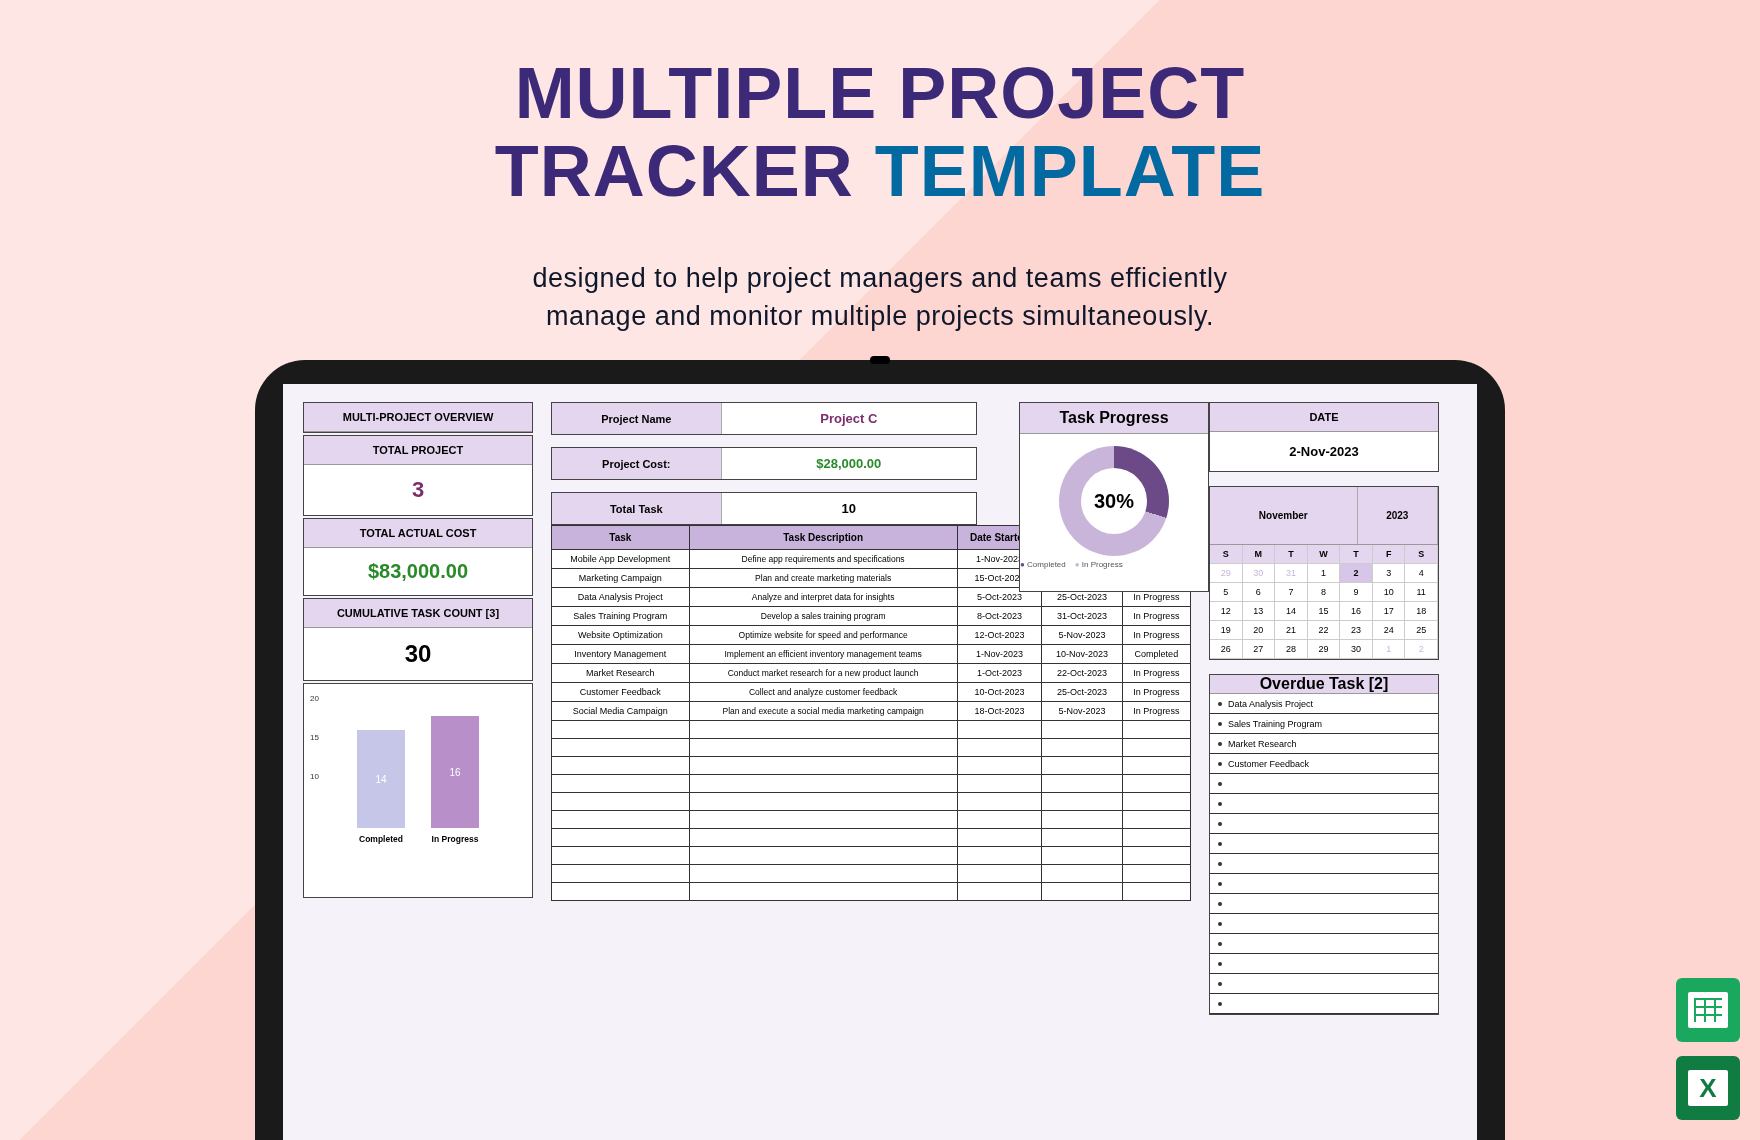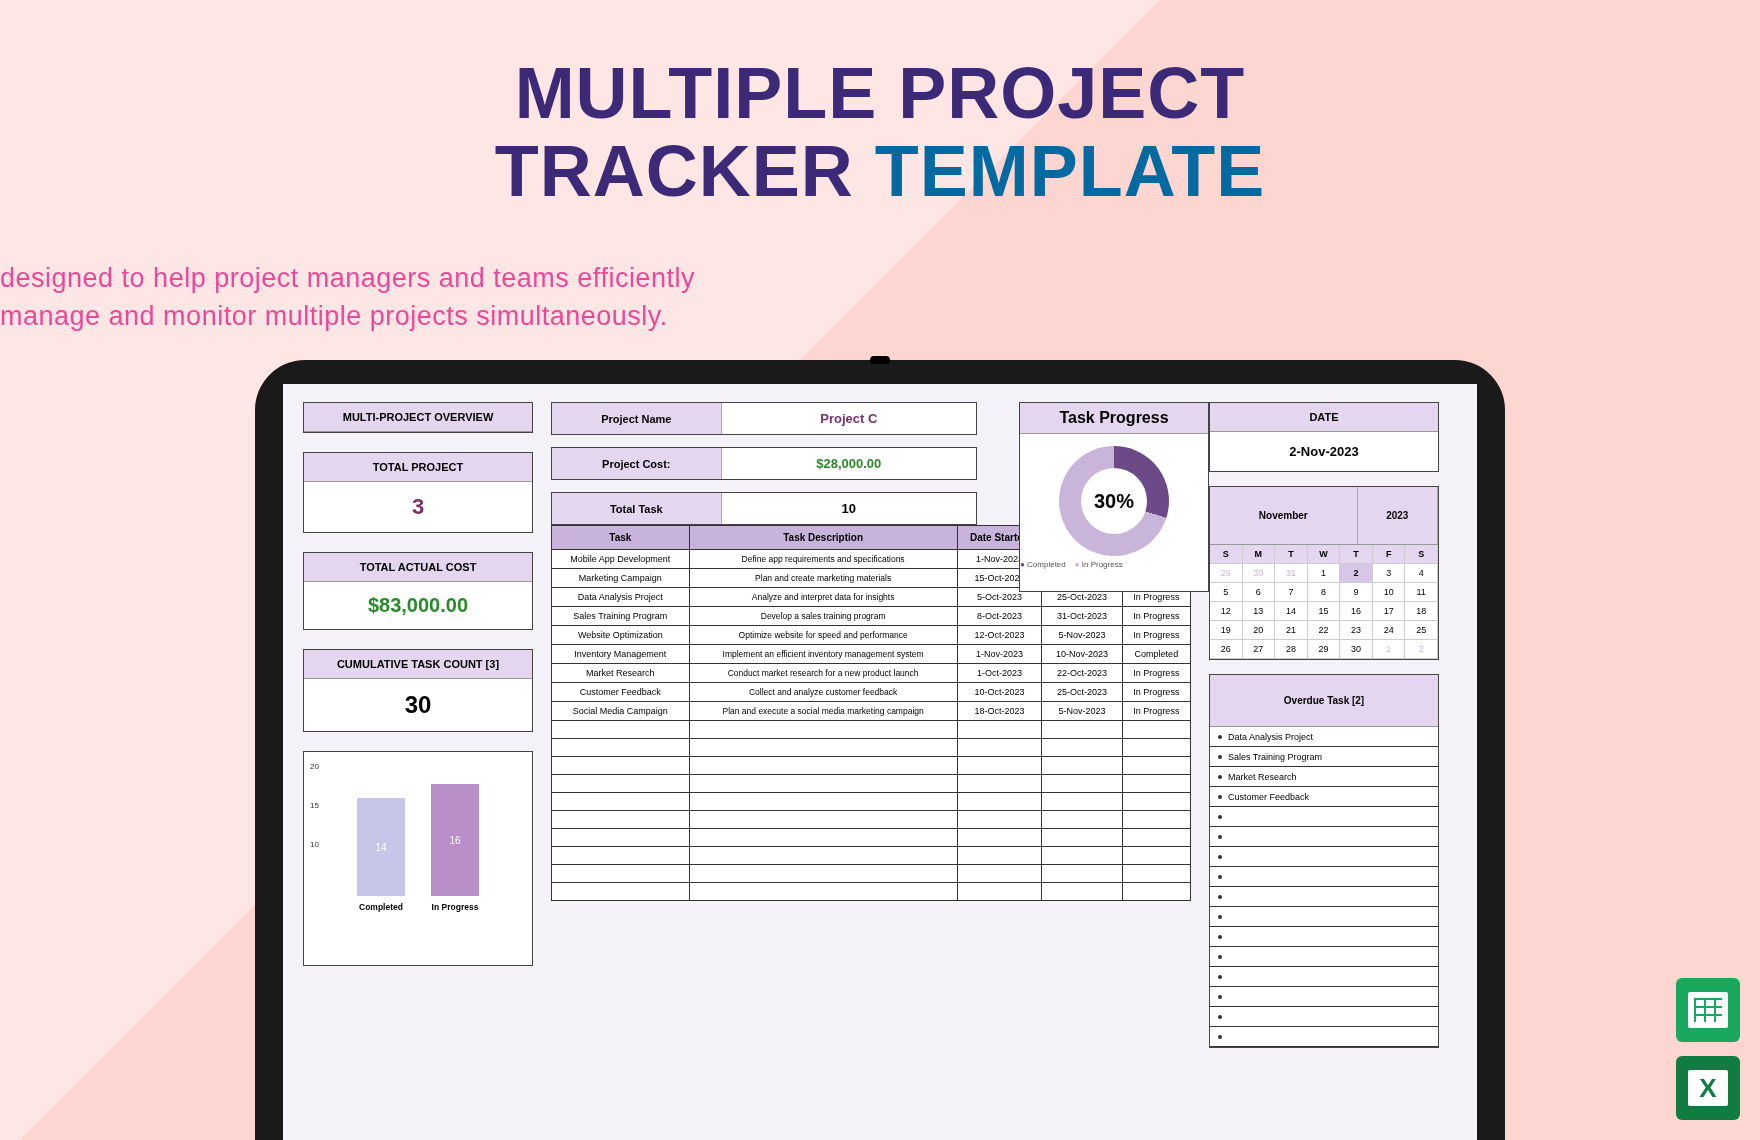--- a/index.html
+++ b/index.html
@@ -21,22 +21,22 @@
     font-weight: 900;
     letter-spacing: 1px;
   }
   .title-line {
     font-size: 72px; line-height: 1.08;
   }
   .purple { color: #3c2a78; }
   .red { color: #0369a1; }
   .subtitle {
     position: absolute; top: 260px; left: 0; right: 0;
-    text-align: left; font-size: 27px; line-height: 1.4;
-    color: #ec4899; letter-spacing: 0.5px;
+    text-align: center; font-size: 27px; line-height: 1.4;
+    color: #0f172a; letter-spacing: 0.5px;
   }
   .tablet {
     position: absolute; top: 360px; left: 255px; width: 1250px; height: 780px;
     background: #1a1a1a; border-radius: 50px 50px 0 0;
     padding: 24px 28px 0 28px;
   }
   .screen {
     width: 100%; height: 100%; background: #f5f2fa;
     position: relative; overflow: hidden;
     padding: 18px 20px;
@@ -50,21 +50,21 @@
   }
   .card-header {
     background: #e4d6ef; text-align: center; font-weight: bold;
     padding: 8px 4px; font-size: 11px; border-bottom: 1px solid #999;
   }
   .card-body {
     text-align: center; padding: 12px 4px;
   }
   .big-purple { color: #7a2e6b; font-weight: 900; font-size: 22px; }
   .big-green { color: #2a8a2a; font-weight: 900; font-size: 20px; }
-  .left-col { display: flex; flex-direction: column; gap: 19px; }
+  .left-col { display: flex; flex-direction: column; gap: 2px; }
   .right-col { display: flex; flex-direction: column; gap: 14px; }
   .mid-col { display: flex; flex-direction: column; }
   .info-box {
     flex: 1; display: flex; border: 1px solid #444; background: #fff;
   }
   .info-label {
     width: 40%; background: #e4d6ef; padding: 8px; font-size: 11px;
     display:flex; align-items:center; justify-content:center;
     border-right: 1px solid #aaa; font-weight: 600;
   }
@@ -125,21 +125,21 @@
     background: #fff;
   }
   .cal-days .dh { background:#e4d6ef; font-weight:bold;}
   .cal-days .off { color:#c9b5da; }
   .cal-days .sel { background:#d8c6e8; font-weight:bold;}
 
   .overdue {
     background:#fff; border:1px solid #444;
   }
   .overdue-head {
-    background:#e4d6ef; text-align:center; font-weight:bold; padding:20px; font-size:10px;
+    background:#e4d6ef; text-align:center; font-weight:bold; padding:0; font-size:16px;
     border-bottom:1px solid #999;
   }
   .overdue-row {
     border-bottom:1px solid #333; padding:5px 8px; font-size:9px; display:flex; align-items:center; gap:6px;
     height: 20px;
   }
   .bullet { width:4px; height:4px; background:#333; border-radius:50%; display:inline-block;}
 
   .bar-chart {
     background:#fff; border:1px solid #444; padding: 10px 8px 6px 8px;
@@ -296,21 +296,21 @@
             </tr>
             <tr>
               <td>Website Optimization</td>
               <td>Optimize website for speed and performance</td>
               <td>12-Oct-2023</td>
               <td>5-Nov-2023</td>
               <td>In Progress</td>
             </tr>
             <tr>
               <td>Inventory Management</td>
-              <td>Implement an efficient inventory management system</td>
+              <td>Implement an efficient inventory management teams</td>
               <td>1-Nov-2023</td>
               <td>10-Nov-2023</td>
               <td>Completed</td>
             </tr>
             <tr>
               <td>Market Research</td>
               <td>Conduct market research for a new product launch</td>
               <td>1-Oct-2023</td>
               <td>22-Oct-2023</td>
               <td>In Progress</td>

